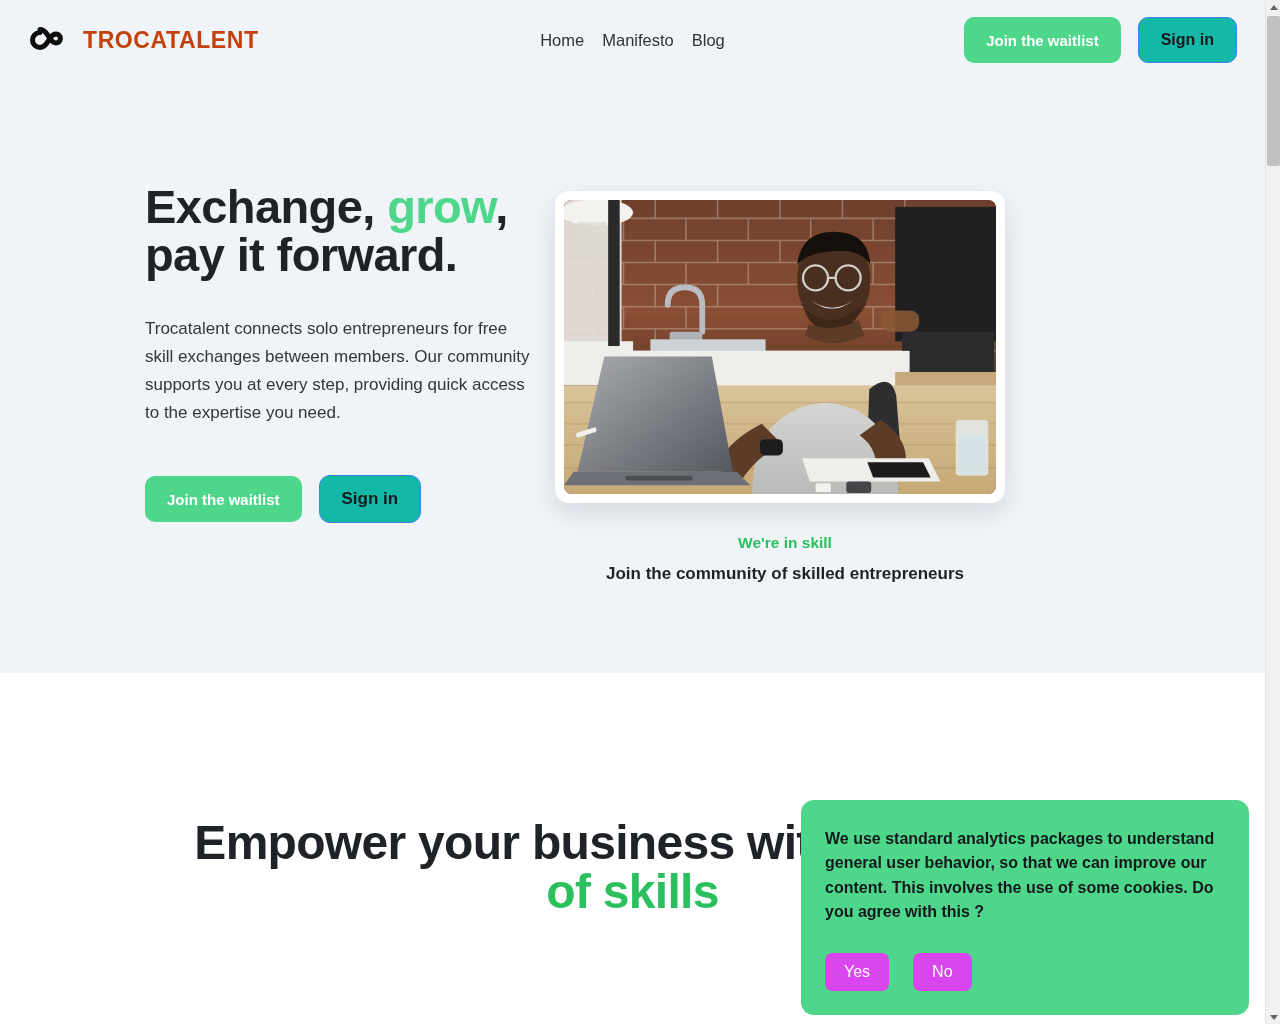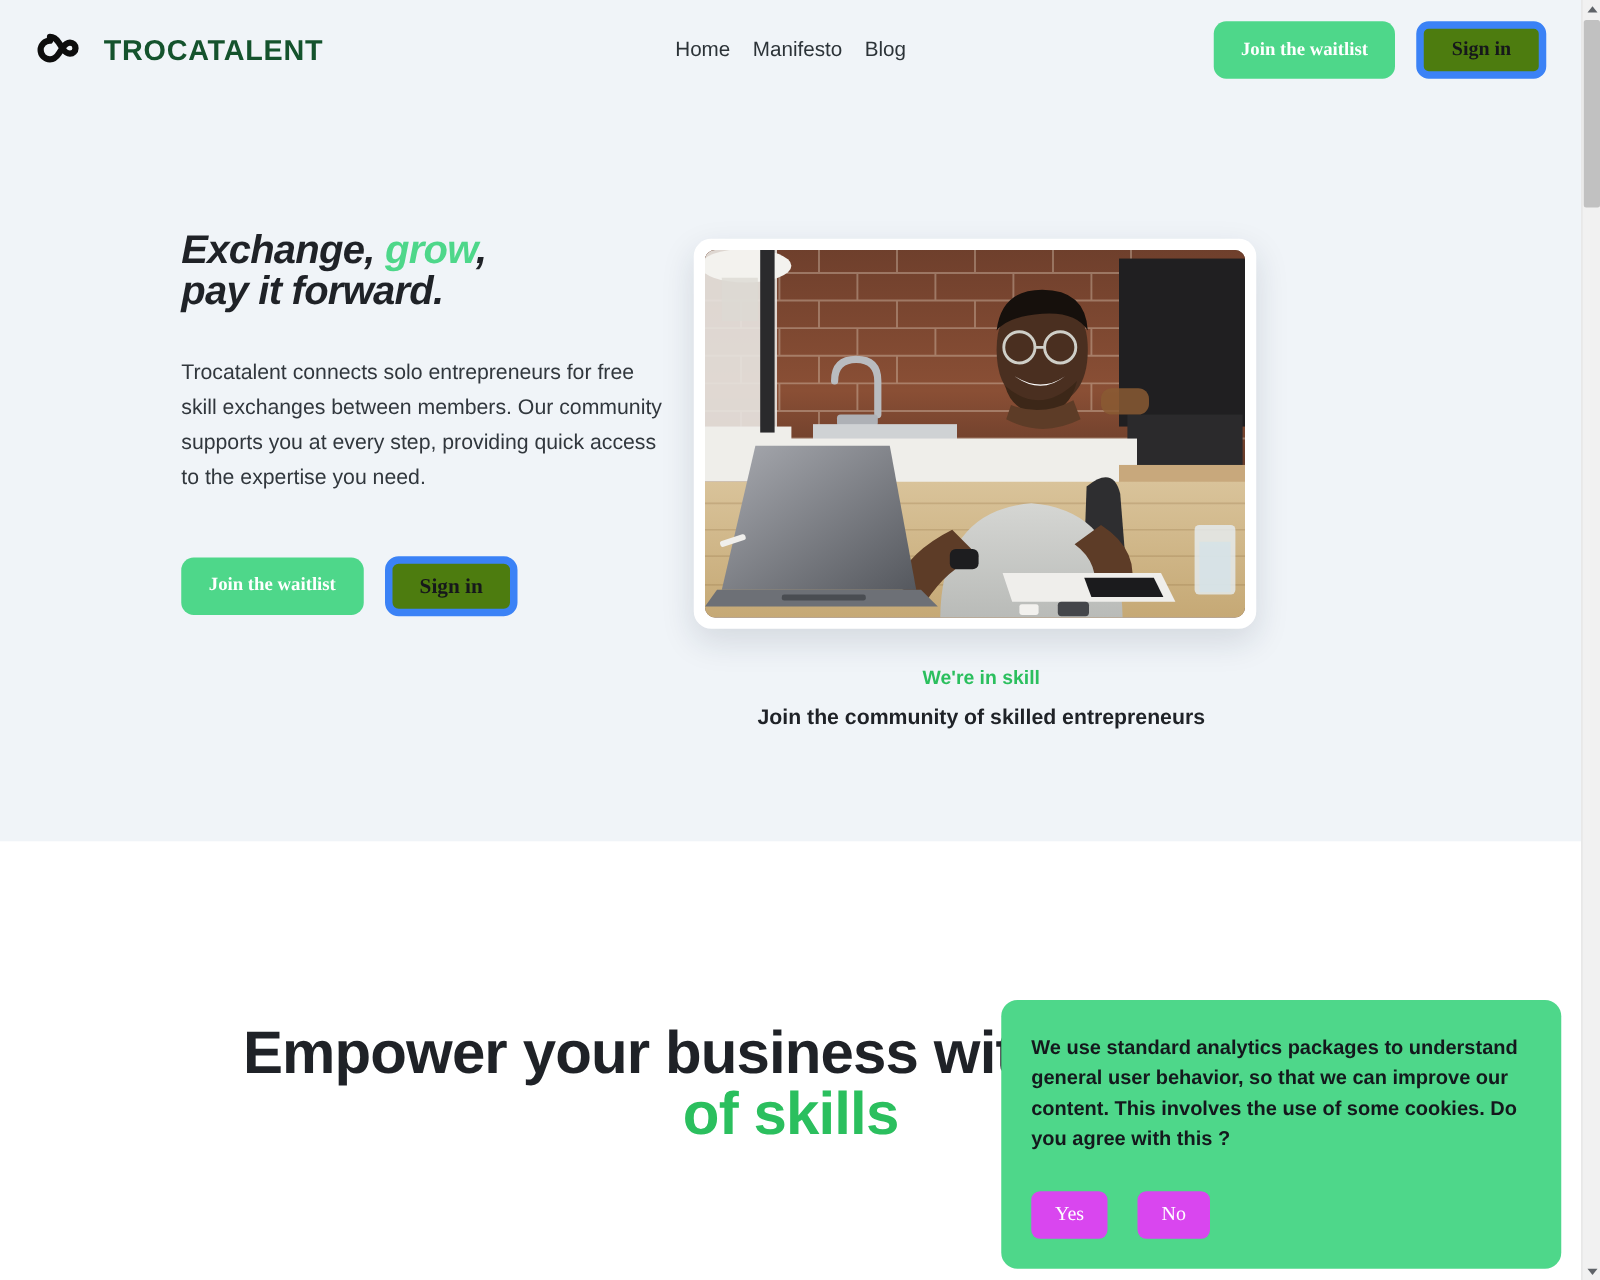--- a/index.html
+++ b/index.html
@@ -46,21 +46,21 @@
   .brand-mark {
     width: 44px;
     height: 30px;
     display: block;
   }
 
   .brand-name {
     font-size: 23px;
     font-weight: bold;
     letter-spacing: 0.6px;
-    color: #14532d;
+    color: #c2410c;
     white-space: nowrap;
   }
 
   .main-nav {
     position: absolute;
     left: 50%;
     transform: translateX(-50%);
     display: flex;
     align-items: center;
     gap: 18px;
@@ -77,43 +77,43 @@
   .header-actions {
     margin-left: auto;
     display: flex;
     align-items: center;
     gap: 17px;
   }
 
   .btn {
     border: none;
     cursor: pointer;
-    font-family: Liberation Serif, serif;
+    font-family: Liberation Sans, sans-serif;
     white-space: nowrap;
     display: inline-flex;
     align-items: center;
     justify-content: center;
   }
 
   .btn-primary {
     background: #4ed78a;
     color: #ffffff;
     font-size: 15px;
     font-weight: bold;
     border-radius: 10px;
     padding: 0 22px;
     height: 46px;
   }
 
   .btn-outline {
-    background: #4d7c0f;
+    background: #14b8a6;
     color: #16181b;
     font-size: 16px;
     font-weight: bold;
-    border: 6px solid #3b82f6;
+    border: 1px solid #3b82f6;
     border-radius: 10px;
     padding: 0 22px;
     height: 46px;
   }
 
   
   .hero {
     background: #f0f4f8;
     height: 593px;
     position: relative;
@@ -123,26 +123,25 @@
     display: flex;
     padding: 103px 0 0 0;
   }
 
   .hero-left {
     width: 530px;
     padding-left: 145px;
   }
 
   .hero-title {
-    font-size: 32px;
+    font-size: 47px;
     line-height: 1.02;
     font-weight: bold;
     letter-spacing: -0.6px;
     color: #1f2227;
-    font-style: italic;
   }
 
   .hero-title .accent { color: #4ed78a; }
 
   .hero-desc {
     margin-top: 36px;
     font-size: 17px;
     line-height: 1.64;
     color: #31373d;
     max-width: 475px;

